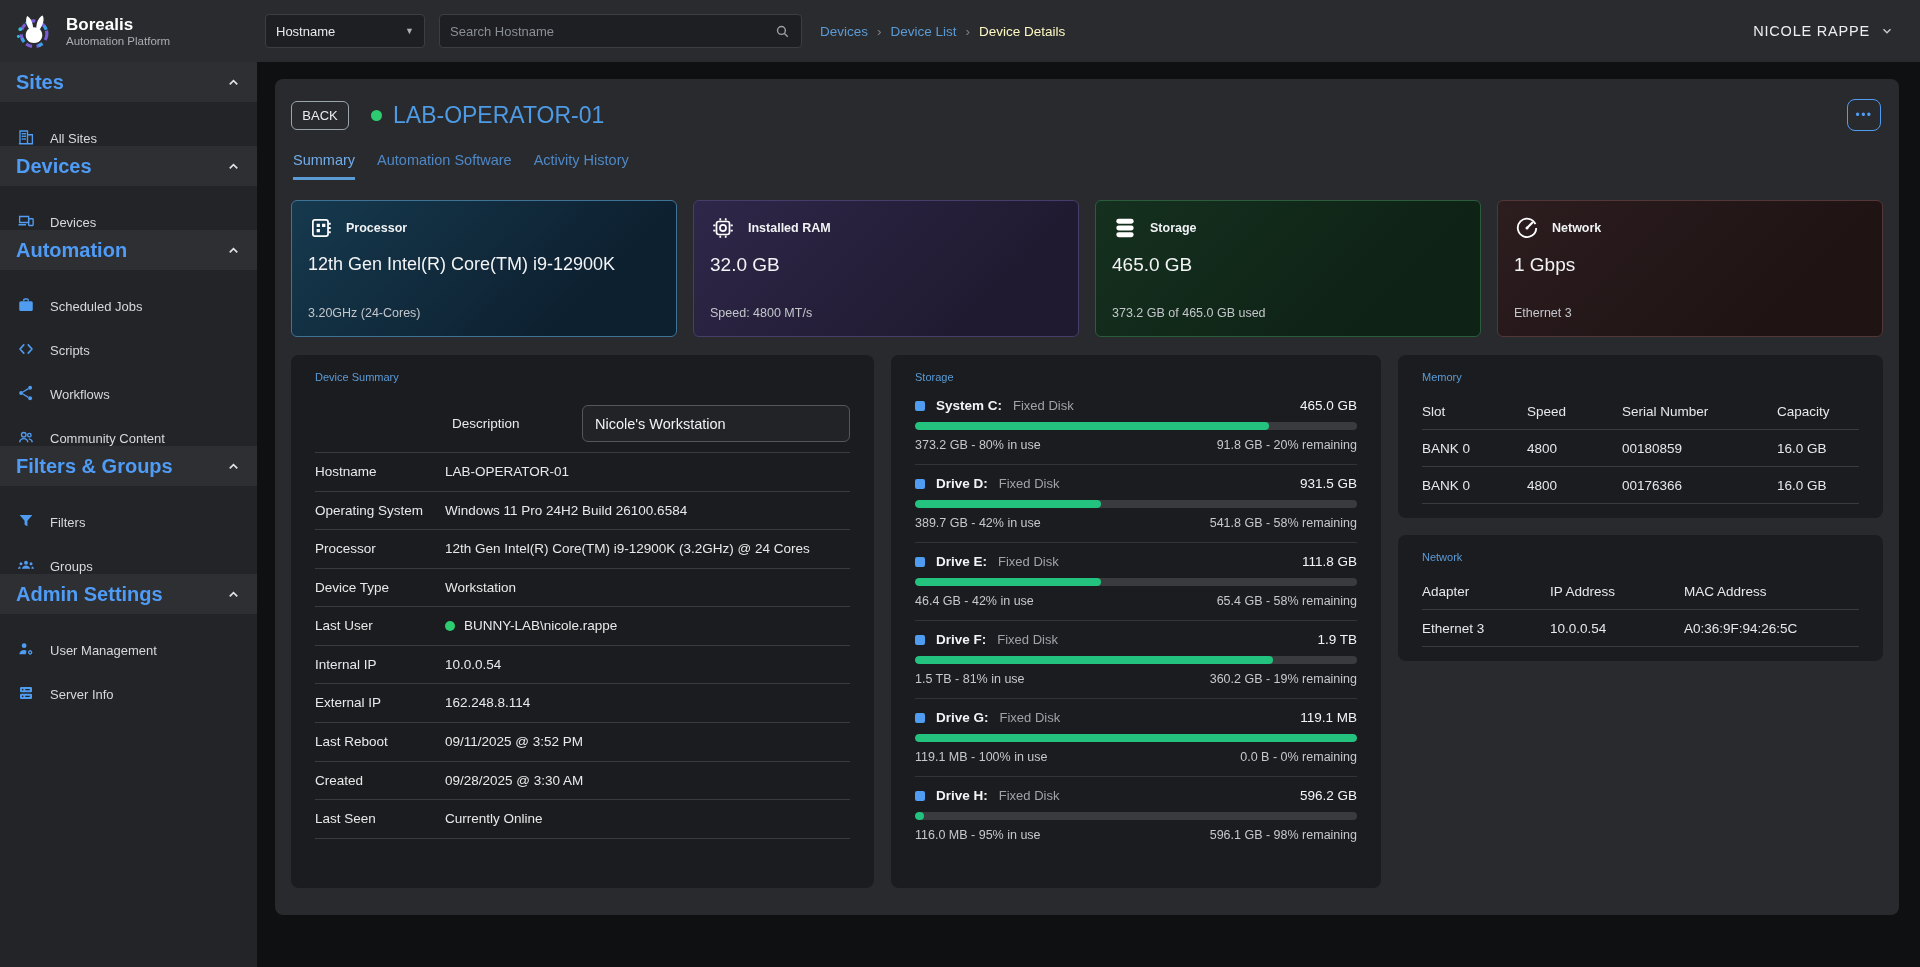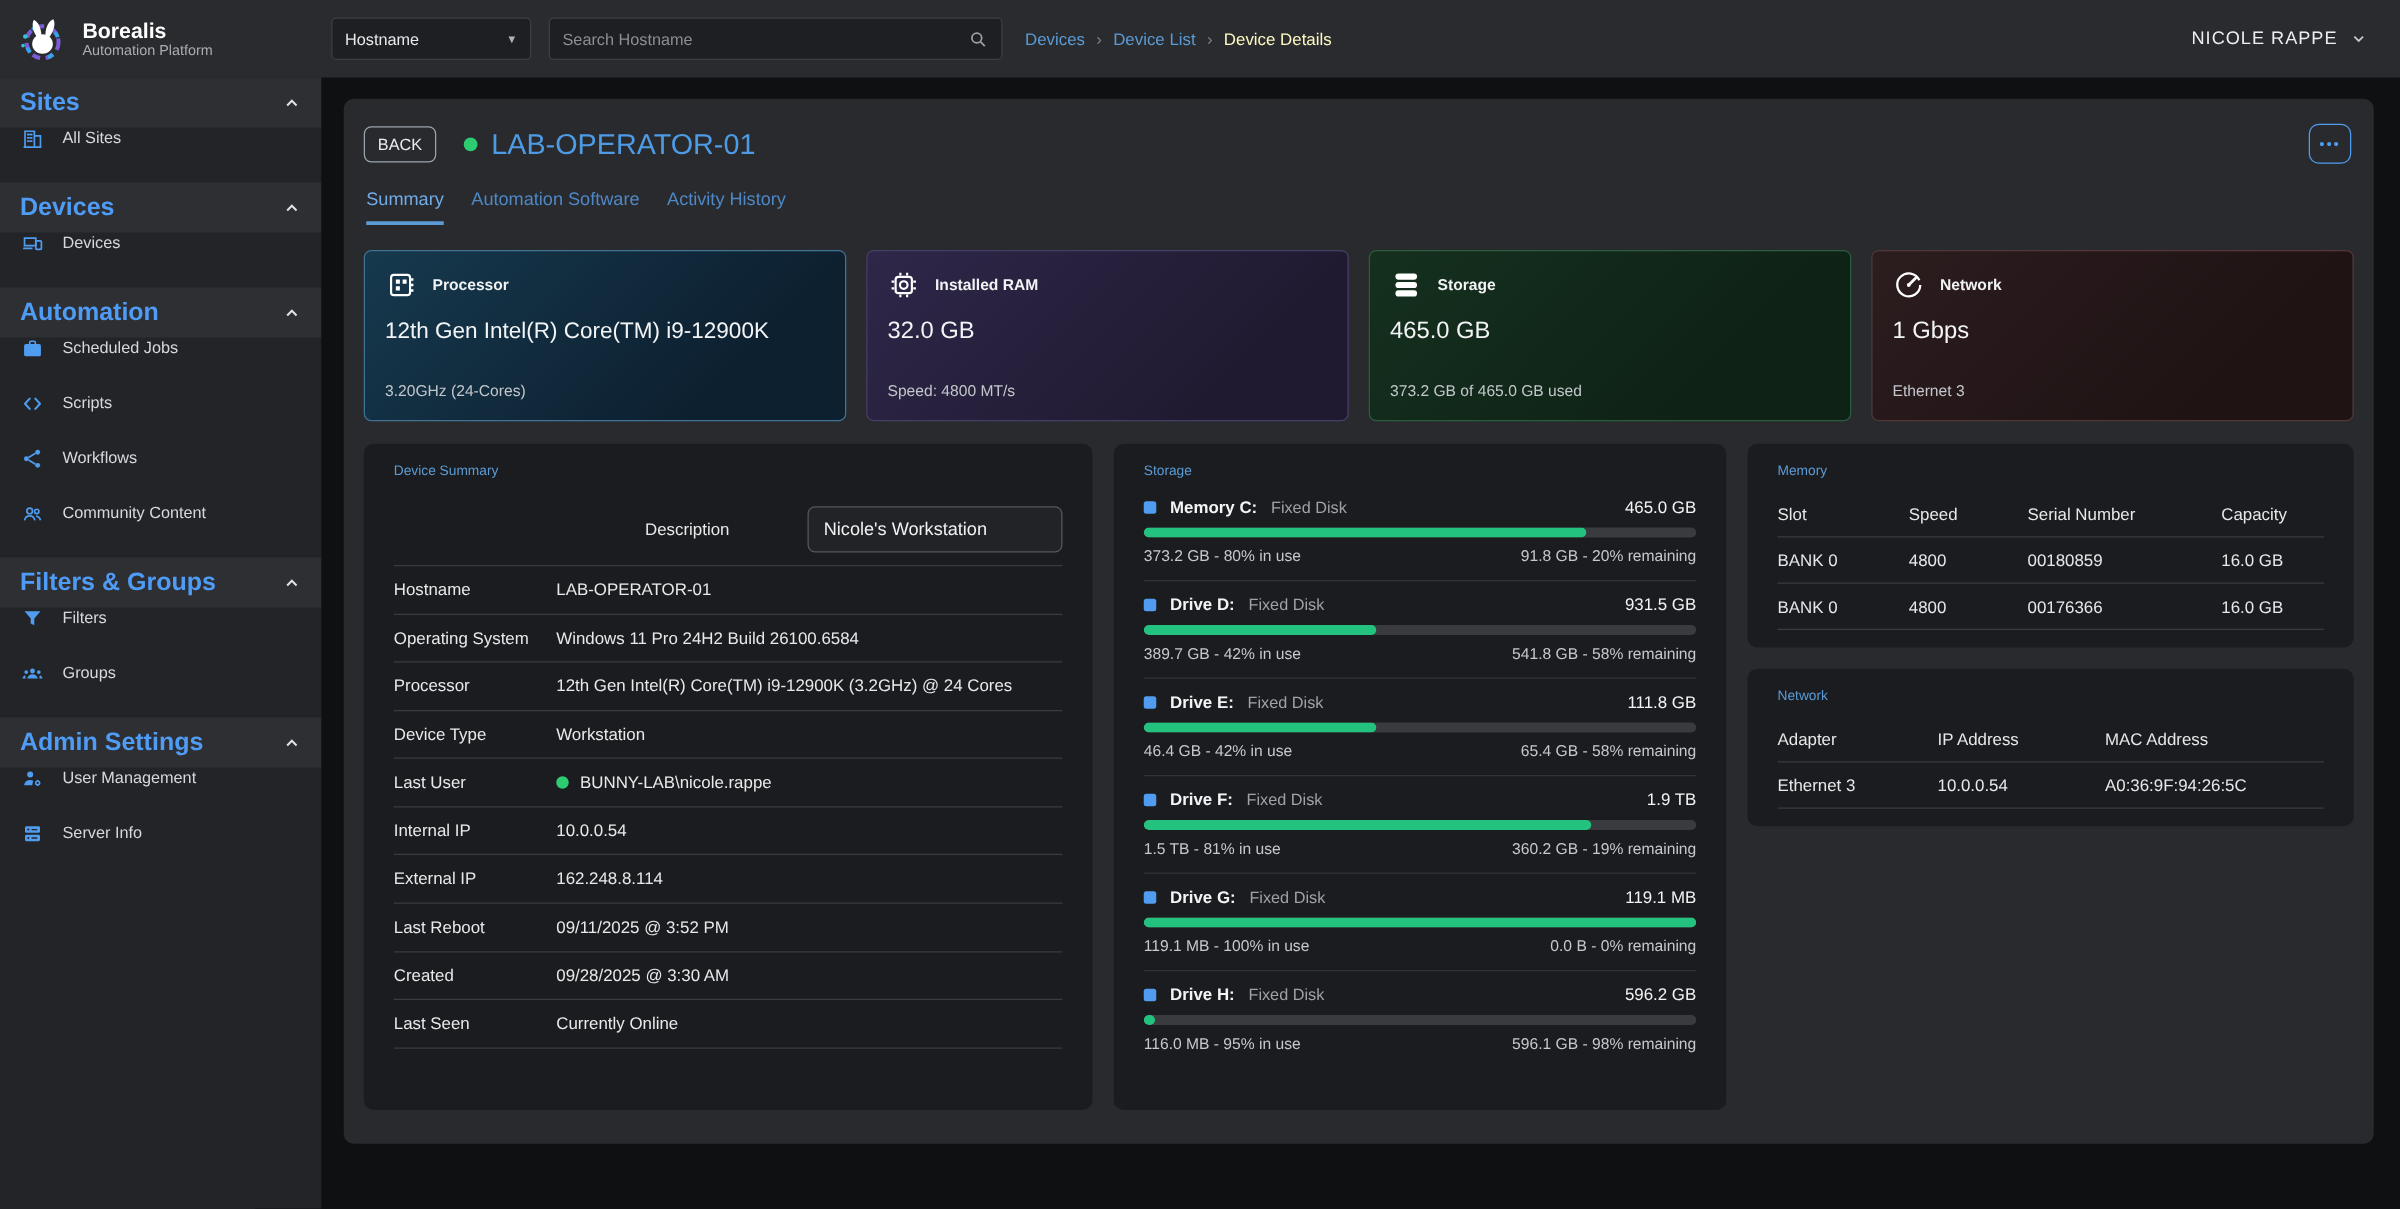--- a/index.html
+++ b/index.html
@@ -25,21 +25,21 @@
   .crumb-cur { color:#fef9c3; }
   .user-menu { margin-left:auto; margin-right:26px; display:flex; align-items:center; gap:10px;
     font-size:14.5px; letter-spacing:0.8px; color:#eceff1; cursor:pointer; }
 
   
   .shell { display:flex; height:905px; }
   .sidebar { width:257px; background:#232428; flex-shrink:0; }
   .sect-head { height:40px; background:#2e2f33; display:flex; align-items:center; padding:0 16px;
     color:#4f9cf7; font-weight:bold; font-size:20px; cursor:pointer; }
   .sect-head .chev { margin-left:auto; color:#dfe2e6; }
-  .s-item { height:44px; display:flex; align-items:flex-start; gap:14px; padding:0 16px; font-size:13px;
+  .s-item { height:44px; display:flex; align-items:flex-end; gap:14px; padding:0 16px; font-size:13px;
     color:#d6d9dc; cursor:pointer; }
   .s-item .icon { width:20px; display:inline-flex; justify-content:center; color:#4f9cf0; }
 
   .content { flex:1; position:relative; }
   .page-card { position:absolute; left:18px; top:17px; width:1624px; height:836px; background:#292a2d;
     border-radius:8px; padding:22px 16px 0 16px; }
 
   .title-row { display:flex; align-items:center; }
   .back-btn { width:58px; height:29px; border:1px solid #9aa4ad; border-radius:6px; background:transparent;
     color:#e8ecef; font-size:13px; font-family:"Liberation Sans", sans-serif; cursor:pointer; }
@@ -68,21 +68,21 @@
   .panels { display:grid; grid-template-columns:583px 490px 1fr; gap:17px; margin-top:18px; align-items:start; }
   .panel { background:#1b1c1f; border-radius:8px; padding:0 24px 14px 24px; }
   .panel-title { padding-top:16px; font-size:11px; color:#5b9bd5; }
   .tall { height:533px; }
 
   
   .ds-row { display:flex; align-items:center; border-bottom:1px solid #3a3b3e; padding:9px 0; font-size:13.5px;justify-content:flex-end; }
   .ds-row.first { margin-top:12px; padding:10px 0; }
   .ds-label { width:112px; margin-right:18px; flex-shrink:0; line-height:1.3; }
   .ds-value { flex:1; line-height:1.45; }
-  .desc-input { width:204px; height:37px; background:#222326; border:1px solid #55575c; border-radius:6px;
+  .desc-input { width:268px; height:37px; background:#222326; border:1px solid #55575c; border-radius:6px;
     color:#f0f2f4; font-size:14.5px; padding:0 12px; font-family:"Liberation Sans", sans-serif; outline:none; }
   .ds-dot { width:10px; height:10px; border-radius:50%; background:#2ecc71; display:inline-block; margin-right:9px; vertical-align:-1px; }
 
   
   .drive { padding:11px 0 12px 0; border-bottom:1px solid #323336; }
   .drive:last-child { border-bottom:none; }
   .drive-head { display:flex; align-items:center; font-size:13.5px; }
   .drive-sq { width:10px; height:10px; border-radius:2px; background:#4f9cf0; margin-right:11px; }
   .drive-name { font-weight:bold; color:#f2f4f6; }
   .drive-type { margin-left:11px; color:#9fa3a8; font-size:13px; }
@@ -433,21 +433,21 @@
             <span class="ds-value">Currently Online</span>
           </div>
         </div>
 
         <div class="panel tall">
           <div class="panel-title">Storage</div>
 
           <div class="drive" style="margin-top:4px;">
             <div class="drive-head">
               <span class="drive-sq"></span>
-              <span class="drive-name">Memory C:</span>
+              <span class="drive-name">System C:</span>
               <span class="drive-type">Fixed Disk</span>
               <span class="drive-size">465.0 GB</span>
             </div>
             <div class="bar">
                 <div class="bar-fill" style="width: 80%;"></div>
               </div>
             <div class="drive-usage">
               <span>373.2 GB - 80% in use</span>
               <span>91.8 GB - 20% remaining</span>
             </div>

